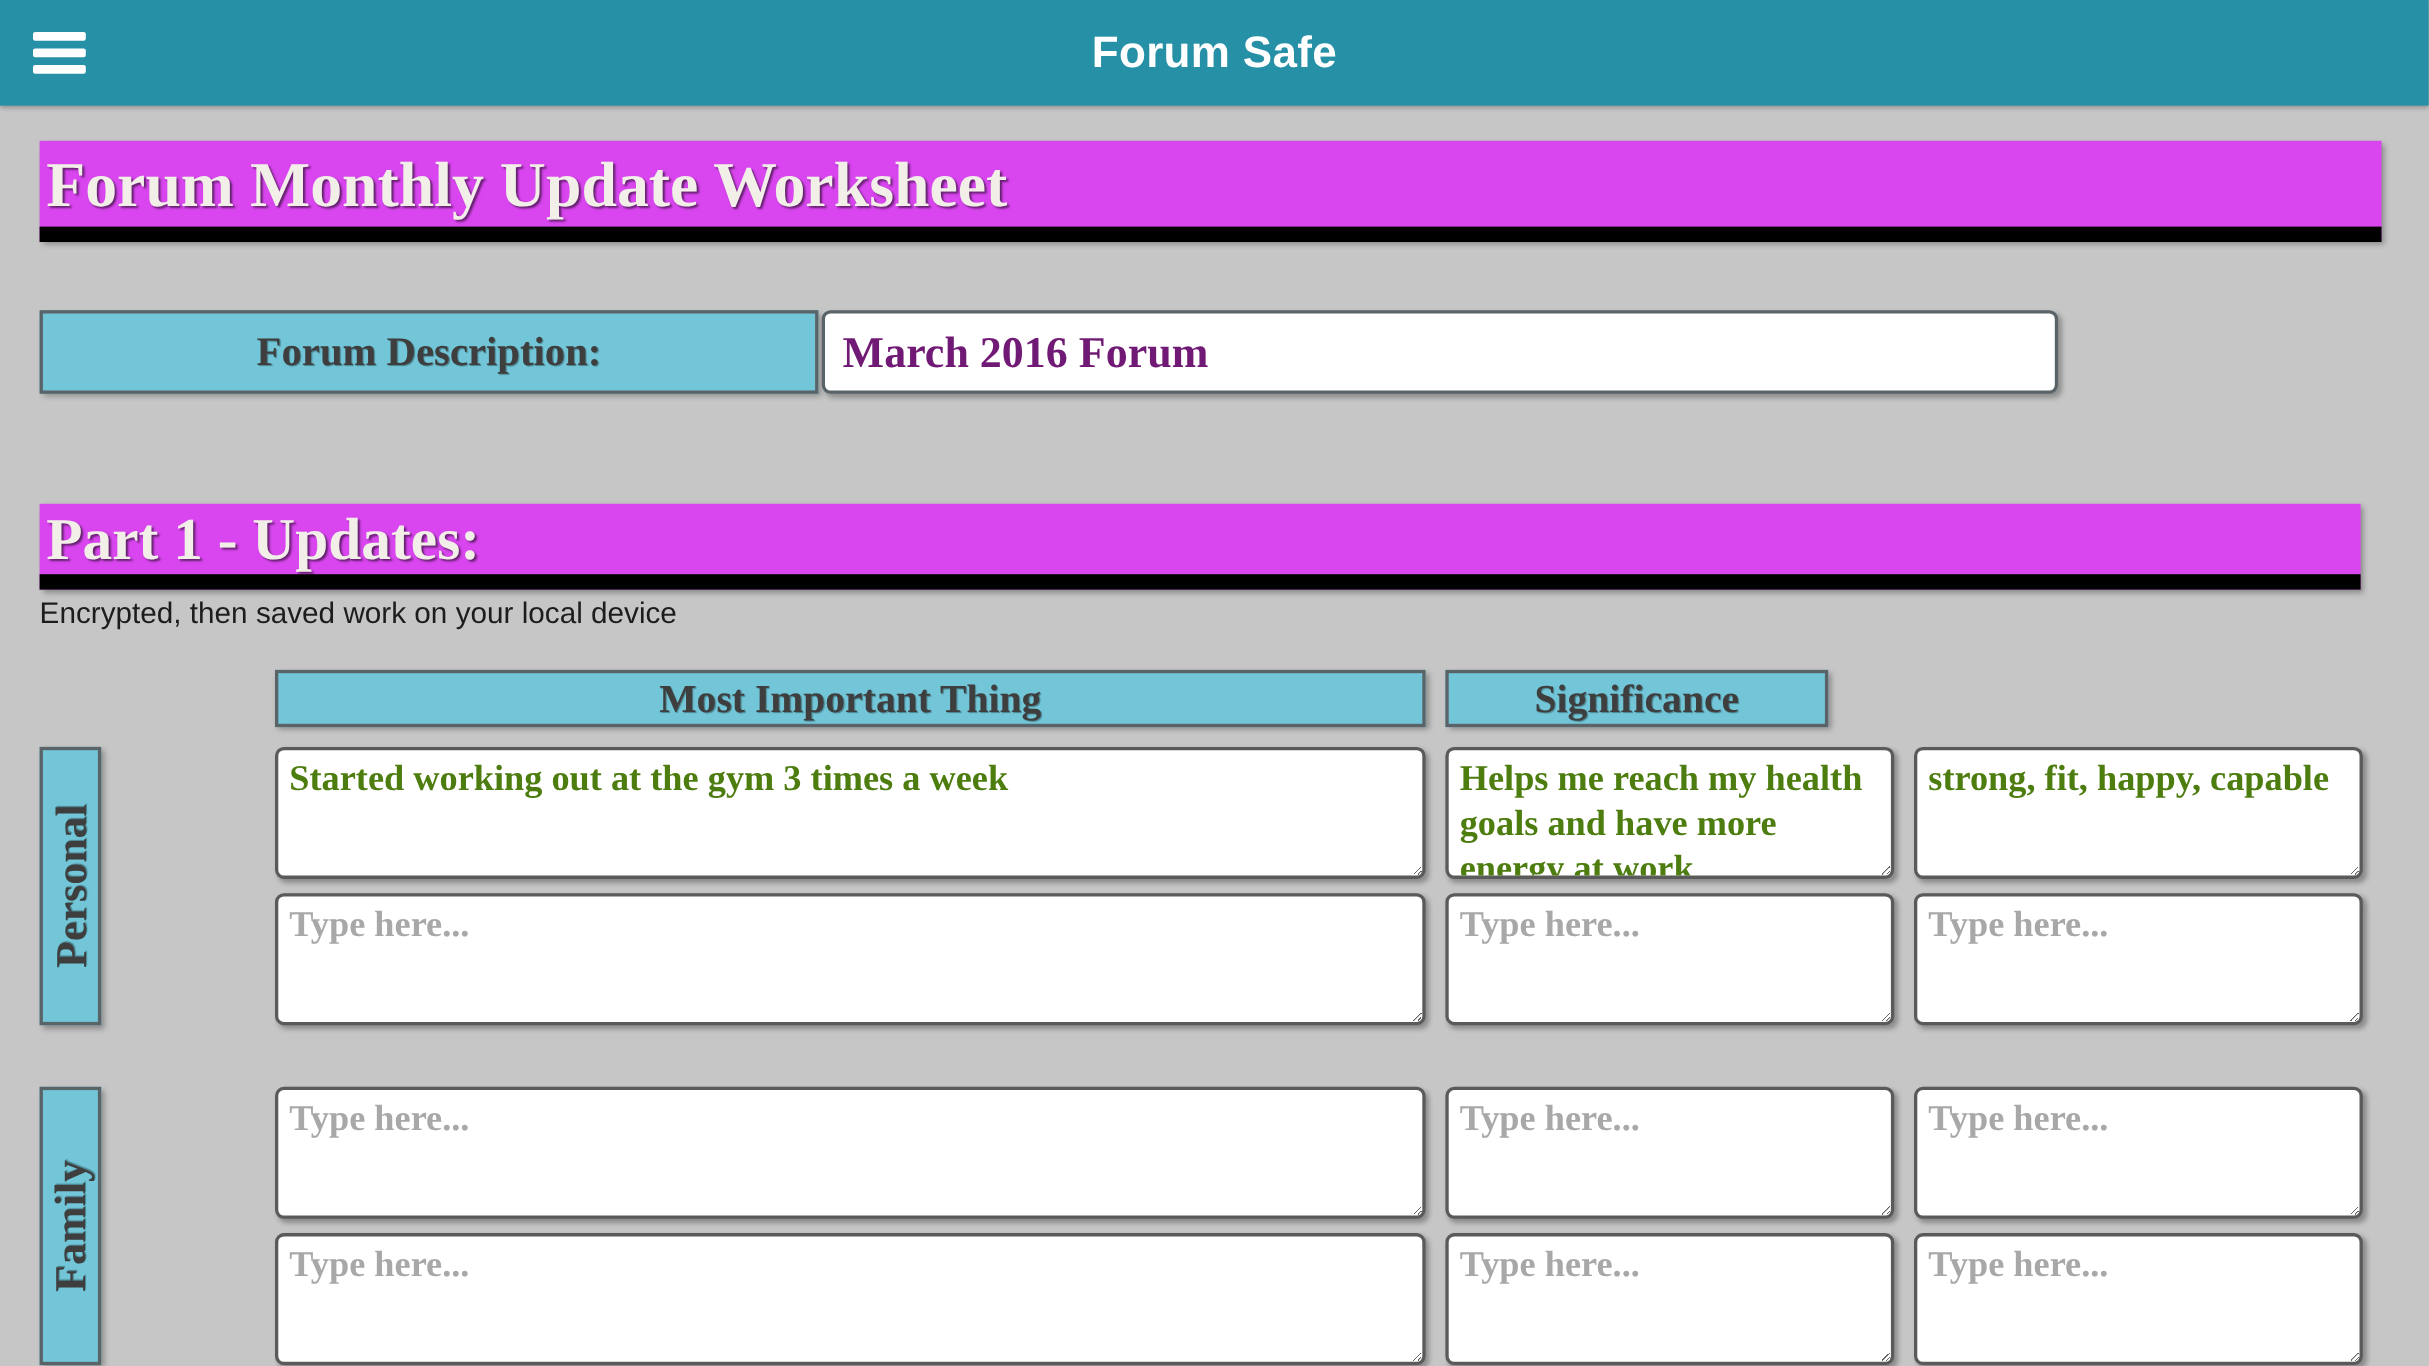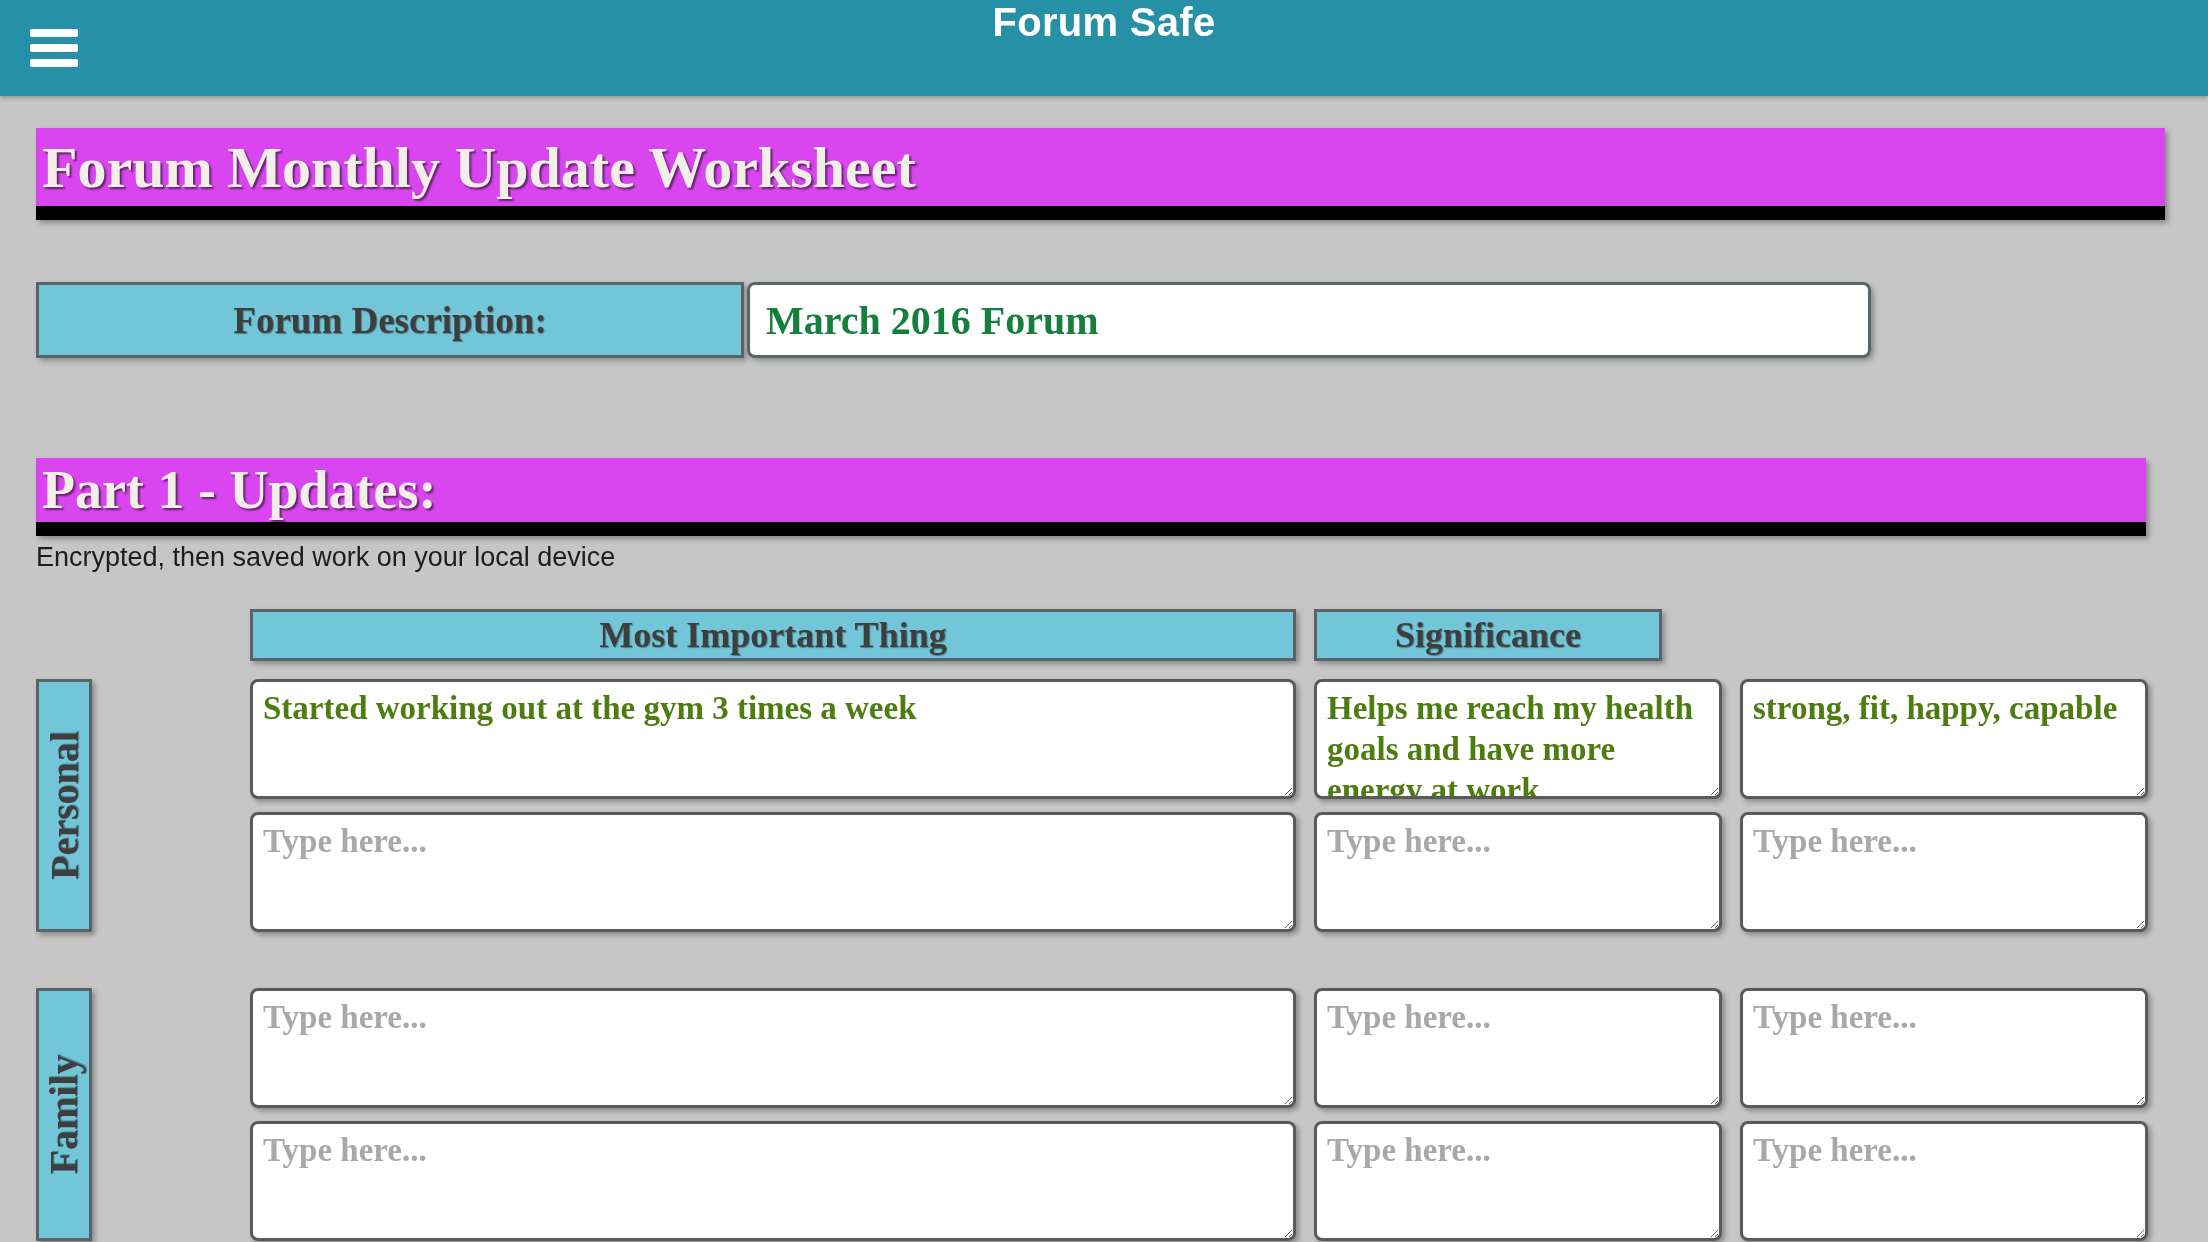--- a/index.html
+++ b/index.html
@@ -12,21 +12,21 @@
     background: #c6c6c6;
     font-family: "Liberation Serif", "DejaVu Serif", serif;
   }
 
   
   .appbar {
     position: relative;
     height: 96px;
     background: #2590a6;
     display: flex;
-    align-items: flex-start;
+    align-items: center;
     box-shadow: 0 2px 4px rgba(0,0,0,0.25);
   }
   .hamburger {
     position: absolute;
     left: 30px;
     top: 50%;
     transform: translateY(-50%);
     width: 48px;
     height: 38px;
     display: flex;
@@ -115,21 +115,21 @@
   .desc-input {
     flex: 1;
     margin-left: 3px;
     background: #ffffff;
     border: 3px solid #5a6468;
     border-radius: 8px;
     box-shadow: 3px 3px 5px rgba(0,0,0,0.28);
     font-family: "Liberation Serif", "DejaVu Serif", serif;
     font-size: 40px;
     font-weight: bold;
-    color: #15803d;
+    color: #701a75;
     padding: 0 16px;
     outline: none;
   }
 
   
   .worksheet {
     margin-top: 36px;
     position: relative;
     padding-left: 36px;
   }

